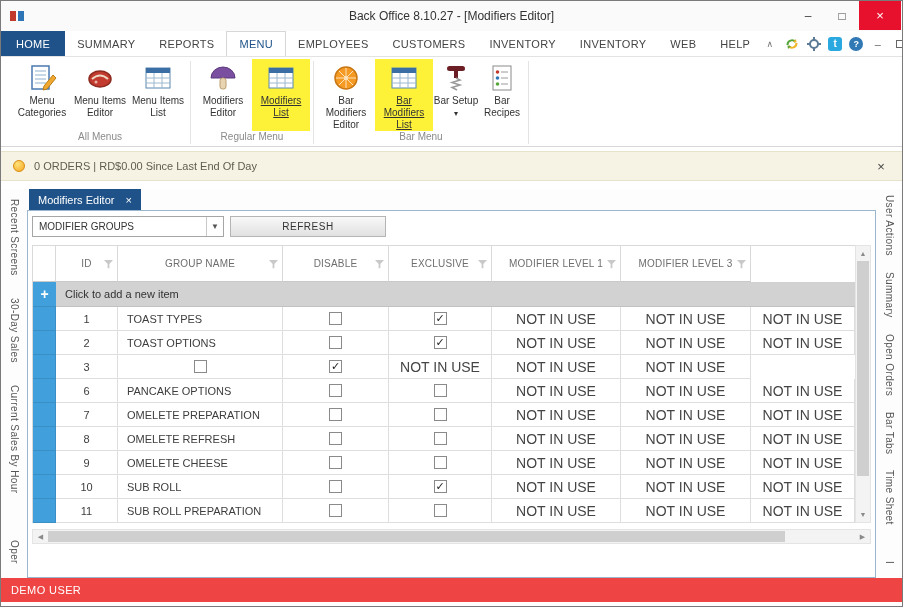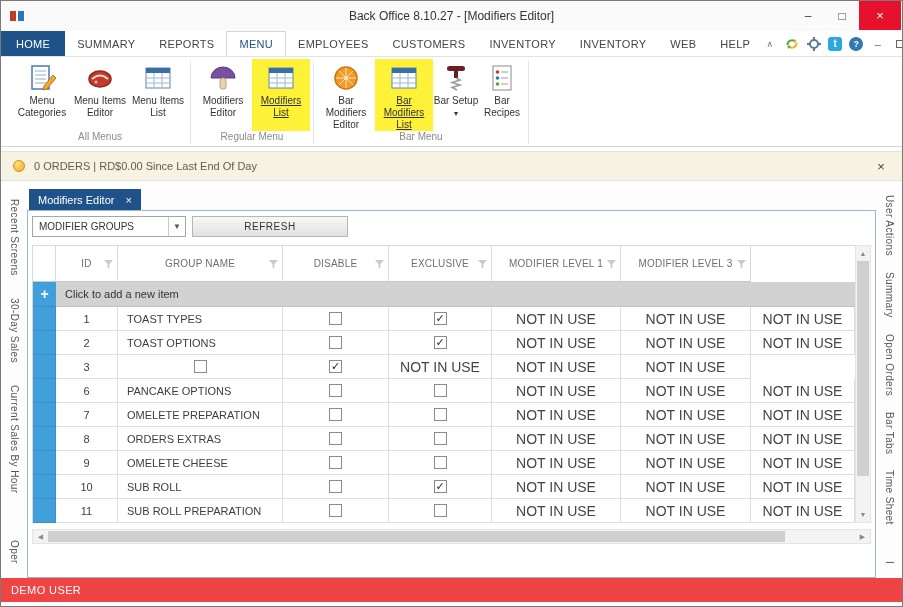--- a/index.html
+++ b/index.html
@@ -60,21 +60,21 @@
   .strip.right .vtext.s6 { margin-top:auto; margin-bottom:14px; }
 
   .center { flex:1; min-width:0; display:flex; flex-direction:column; }
   .doc-tabs { height:21px; flex:0 0 21px; display:flex; padding-left:2px; }
   .doc-tab { background:#1e5288; color:#fff; font-size:11px; display:flex; align-items:center; gap:11px; padding:0 9px; }
   .doc-tab .tab-close { font-size:11px; cursor:default; }
 
   .panel { flex:1; min-height:0; border:1px solid #9ab7cf; background:#fff; padding:5px 4px 0 4px; display:flex; flex-direction:column; }
 
   .filter-row { height:21px; flex:0 0 21px; display:flex; gap:6px; margin-bottom:8px; }
-  .combo { width:154px; border:1px solid #a6a6a6; display:flex; align-items:center; background:#fff; font-size:10px; color:#333; }
+  .combo { width:192px; border:1px solid #a6a6a6; display:flex; align-items:center; background:#fff; font-size:10px; color:#333; }
   .combo .combo-text { flex:1; padding-left:6px; }
   .combo .combo-arrow { width:17px; align-self:stretch; border-left:1px solid #c9c9c9; display:flex; align-items:center; justify-content:center; font-size:8px; color:#555; }
   .refresh-btn { width:156px; border:1px solid #b5b5b5; background:linear-gradient(#f8f8f8,#e1e1e1); display:flex; align-items:center; justify-content:center; font-size:10px; color:#333; letter-spacing:.5px; cursor:default; }
 
   
   .grid-wrap { display:flex; flex:0 0 auto; }
   .g-table { flex:1; min-width:0; border-left:1px solid #d9d9d9; --cols: 23px 62px 165px 106px 103px 129px 130px minmax(80px,1fr); }
   .g-head { display:grid; grid-template-columns:var(--cols); height:37px; border-top:1px solid #d9d9d9; }
   .g-head .hcell { position:relative; border-right:1px solid #d9d9d9; border-bottom:1px solid #c9c9c9; display:flex; align-items:center; justify-content:center; font-size:10px; color:#6e6e6e; letter-spacing:.2px; background:#fff; overflow:hidden; white-space:nowrap; }
   .funnel { position:absolute; right:4px; top:14px; width:9px; height:9px; background:#c9c9c9; clip-path:polygon(0 0,100% 0,60% 45%,60% 92%,40% 92%,40% 45%); }
@@ -438,21 +438,21 @@
                   <div class="cell chk">
                     <span class="cb"></span>
                   </div>
                   <div class="cell lvl">NOT IN USE</div>
                   <div class="cell lvl">NOT IN USE</div>
                   <div class="cell lvl">NOT IN USE</div>
                 </div>
                 <div class="grow">
                   <div class="cell sel"></div>
                   <div class="cell id">8</div>
-                  <div class="cell name">ORDERS EXTRAS</div>
+                  <div class="cell name">OMELETE REFRESH</div>
                   <div class="cell chk">
                     <span class="cb"></span>
                   </div>
                   <div class="cell chk">
                     <span class="cb"></span>
                   </div>
                   <div class="cell lvl">NOT IN USE</div>
                   <div class="cell lvl">NOT IN USE</div>
                   <div class="cell lvl">NOT IN USE</div>
                 </div>

